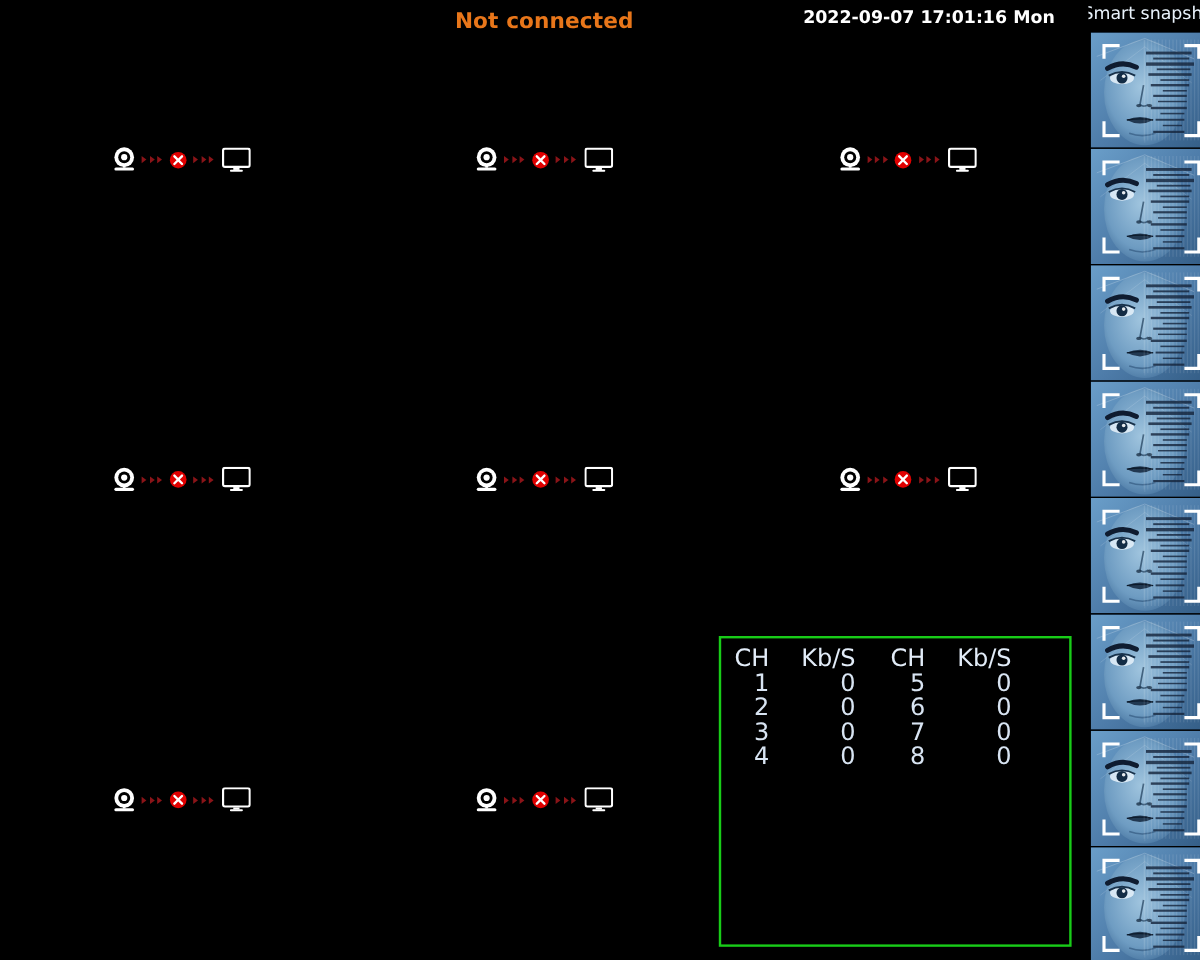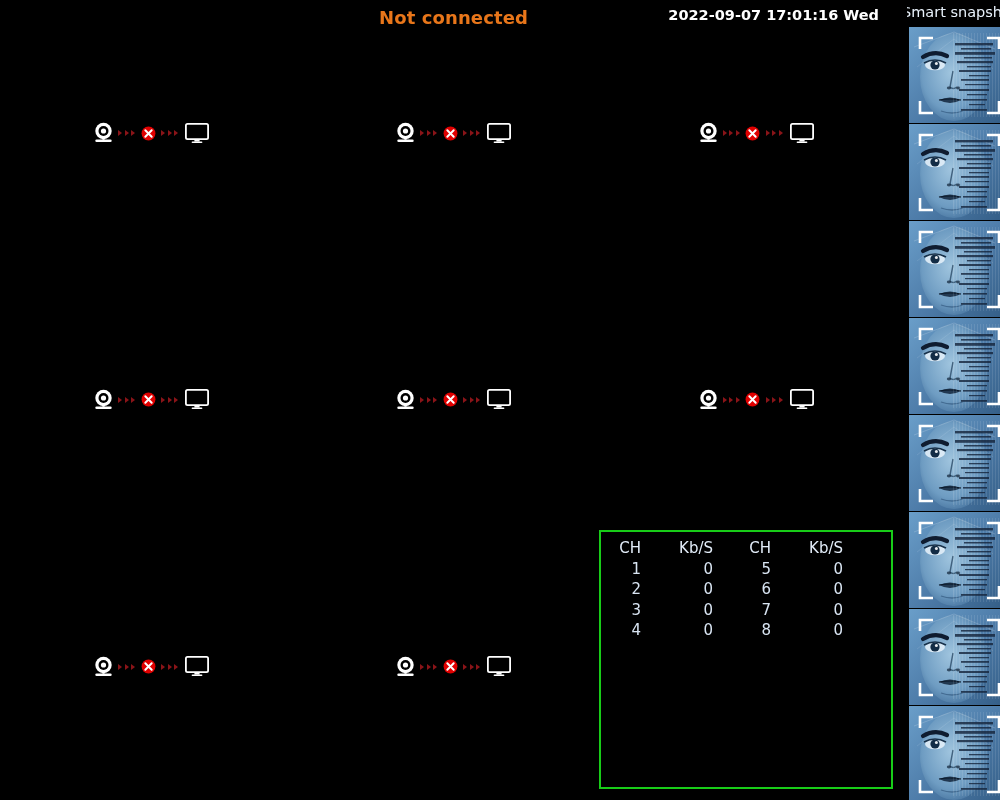--- a/index.html
+++ b/index.html
@@ -94,21 +94,21 @@
     height: 259px;
     border: 2px solid #18cc18;
     background: #000;
     box-sizing: border-box;
     z-index: 6;
   }
   #bw-table {
     margin: 6px 0 0 6px;
     border-collapse: collapse;
     color: #d8e4f2;
-    font-size: 15px;
+    font-size: 20px;
     font-family: "DejaVu Sans", "Liberation Sans", sans-serif;
   }
   #bw-table th, #bw-table td {
     padding: 1px 0;
     font-weight: normal;
     text-align: right;
     line-height: 18.5px;
   }
   #bw-table th { color: #e2ecf8; }
   #bw-table .c-ch1 { width: 34px; }
@@ -395,21 +395,21 @@
       <rect x="9.4" y="16.9" width="5.2" height="1.7" fill="#ffffff"></rect>
       <rect x="6.6" y="18.4" width="10.8" height="1.7" rx="0.8" fill="#ffffff"></rect>
     </svg>
       </div>
     </div>
     <div class="video-cell"></div>
   </div>
 
 <div id="topbar">
   <div id="status-text">Not connected</div>
-  <div id="datetime-text">2022-09-07 17:01:16 Wed</div>
+  <div id="datetime-text">2022-09-07 17:01:16 Mon</div>
 </div>
 
 <div id="bandwidth-box">
   <table id="bw-table">
     <thead>
       <tr>
         <th class="c-ch1">CH</th>
         <th class="c-kb1">Kb/S</th>
         <th class="c-ch2">CH</th>
         <th class="c-kb2">Kb/S</th>

